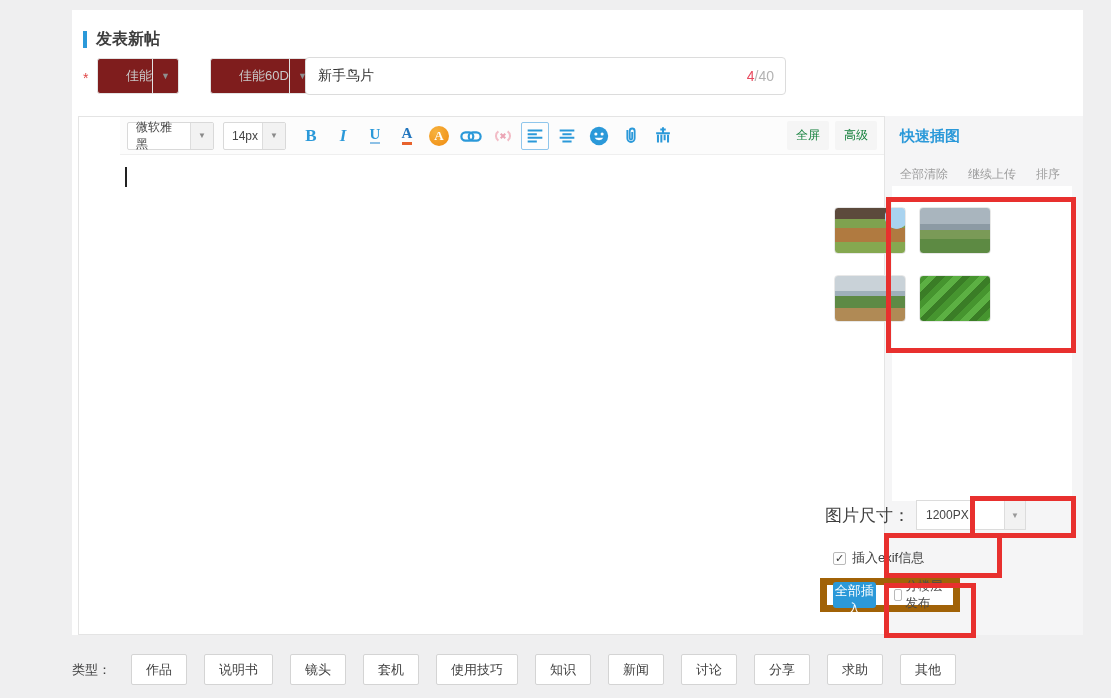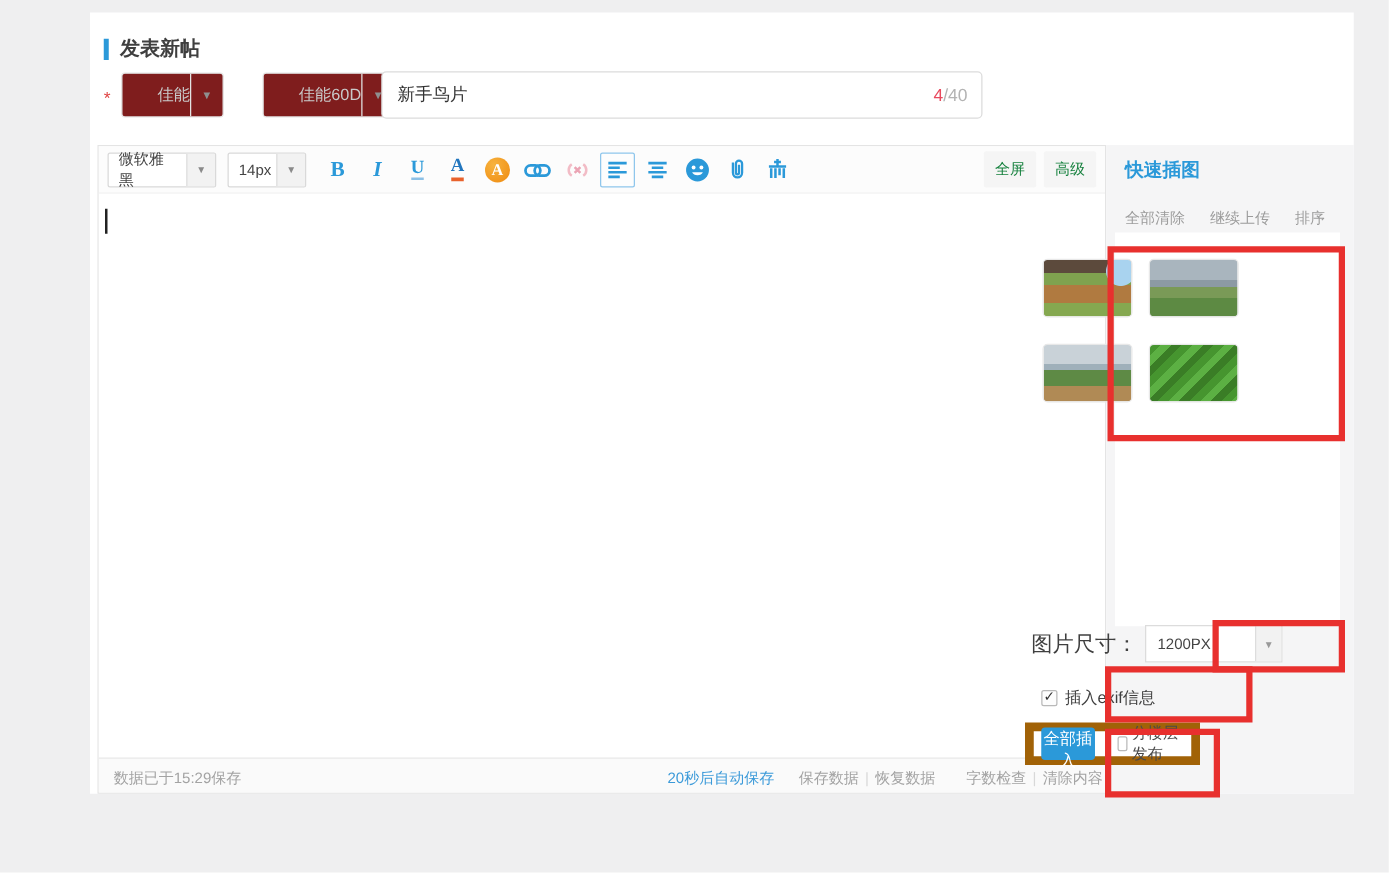--- a/index.html
+++ b/index.html
@@ -33,21 +33,21 @@
   .title-input-wrap { position:absolute; left:233px; top:47px; width:481px; height:38px; }
   .title-input-wrap input { width:100%; height:100%; border:1px solid #dcdcdc; border-radius:4px;
     font-size:14px; color:#333; padding:0 50px 0 12px; outline:none;
     font-family:"Liberation Sans","DejaVu Sans",sans-serif; }
   .char-counter { position:absolute; right:12px; top:0; height:38px; display:flex; align-items:center;
     font-size:14px; color:#b3b3b3; }
   .char-counter .cur { color:#e8495e; }
 
   
   .editor { position:absolute; left:6px; top:106px; width:807px; height:519px;
-    border:1px solid #e4e4e4; display:flex; flex-direction:column; background:#fff; }
+    border:1px solid #e4e4e4; display:flex; flex-direction:column; background:#fff;padding-left:41px; }
 
   .toolbar { height:38px; background:#fcfcfc; border-bottom:1px solid #efefef;
     display:flex; align-items:center; padding:0 7px; flex:0 0 auto; }
   .tb-select { height:28px; background:#fff; border:1px solid #d9d9d9; border-radius:2px;
     display:flex; align-items:center; margin-right:9px; }
   .tb-select .val { padding:0 8px; font-size:12px; color:#444; }
   .tb-select .arrow-box { width:23px; height:100%; border-left:1px solid #ddd; background:#f2f2f2;
     display:flex; align-items:center; justify-content:center; font-size:8px; color:#8a8a8a; }
   #font-select .val { width:62px; }
   #size-select .val { width:38px; }
@@ -238,26 +238,20 @@
 
         <div class="tb-spacer"></div>
         <span class="tb-chip">全屏</span>
         <span class="tb-chip">高级</span>
       </div>
 
       <div class="editor-content">
         <div class="caret"></div>
       </div>
 
-      <div class="statusbar">
-        <span class="sb-saved">数据已于15:29保存</span>
-        <span class="sb-autosave">20秒后自动保存</span>
-        <span class="sb-group1"><span style="position:static">保存数据</span><span class="sb-sep" style="position:static">|</span><span style="position:static">恢复数据</span></span>
-        <span class="sb-group2"><span style="position:static">字数检查</span><span class="sb-sep" style="position:static">|</span><span style="position:static">清除内容</span></span>
-      </div>
     </div>
 
     <div class="sidebar">
       <div class="sb-title">快速插图</div>
       <div class="sb-actions">
         <span>全部清除</span>
         <span>继续上传</span>
         <span>排序</span>
       </div>
       <div class="img-panel"></div>
@@ -290,13 +284,27 @@
       <span class="cb"></span>
       <span class="cb-label">分楼层发布</span>
     </div>
   </div>
 
   <div class="hl" id="hl-thumbs"></div>
   <div class="hl" id="hl-size"></div>
   <div class="hl" id="hl-exif"></div>
   <div class="hl" id="hl-insert"></div>
 
+  <div class="footer">
+    <span class="type-label">类型：</span>
+    <button class="type-btn">作品</button>
+    <button class="type-btn">说明书</button>
+    <button class="type-btn">镜头</button>
+    <button class="type-btn">套机</button>
+    <button class="type-btn">使用技巧</button>
+    <button class="type-btn">知识</button>
+    <button class="type-btn">新闻</button>
+    <button class="type-btn">讨论</button>
+    <button class="type-btn">分享</button>
+    <button class="type-btn">求助</button>
+    <button class="type-btn">其他</button>
+  </div>
 </div>
 
 </body></html>

